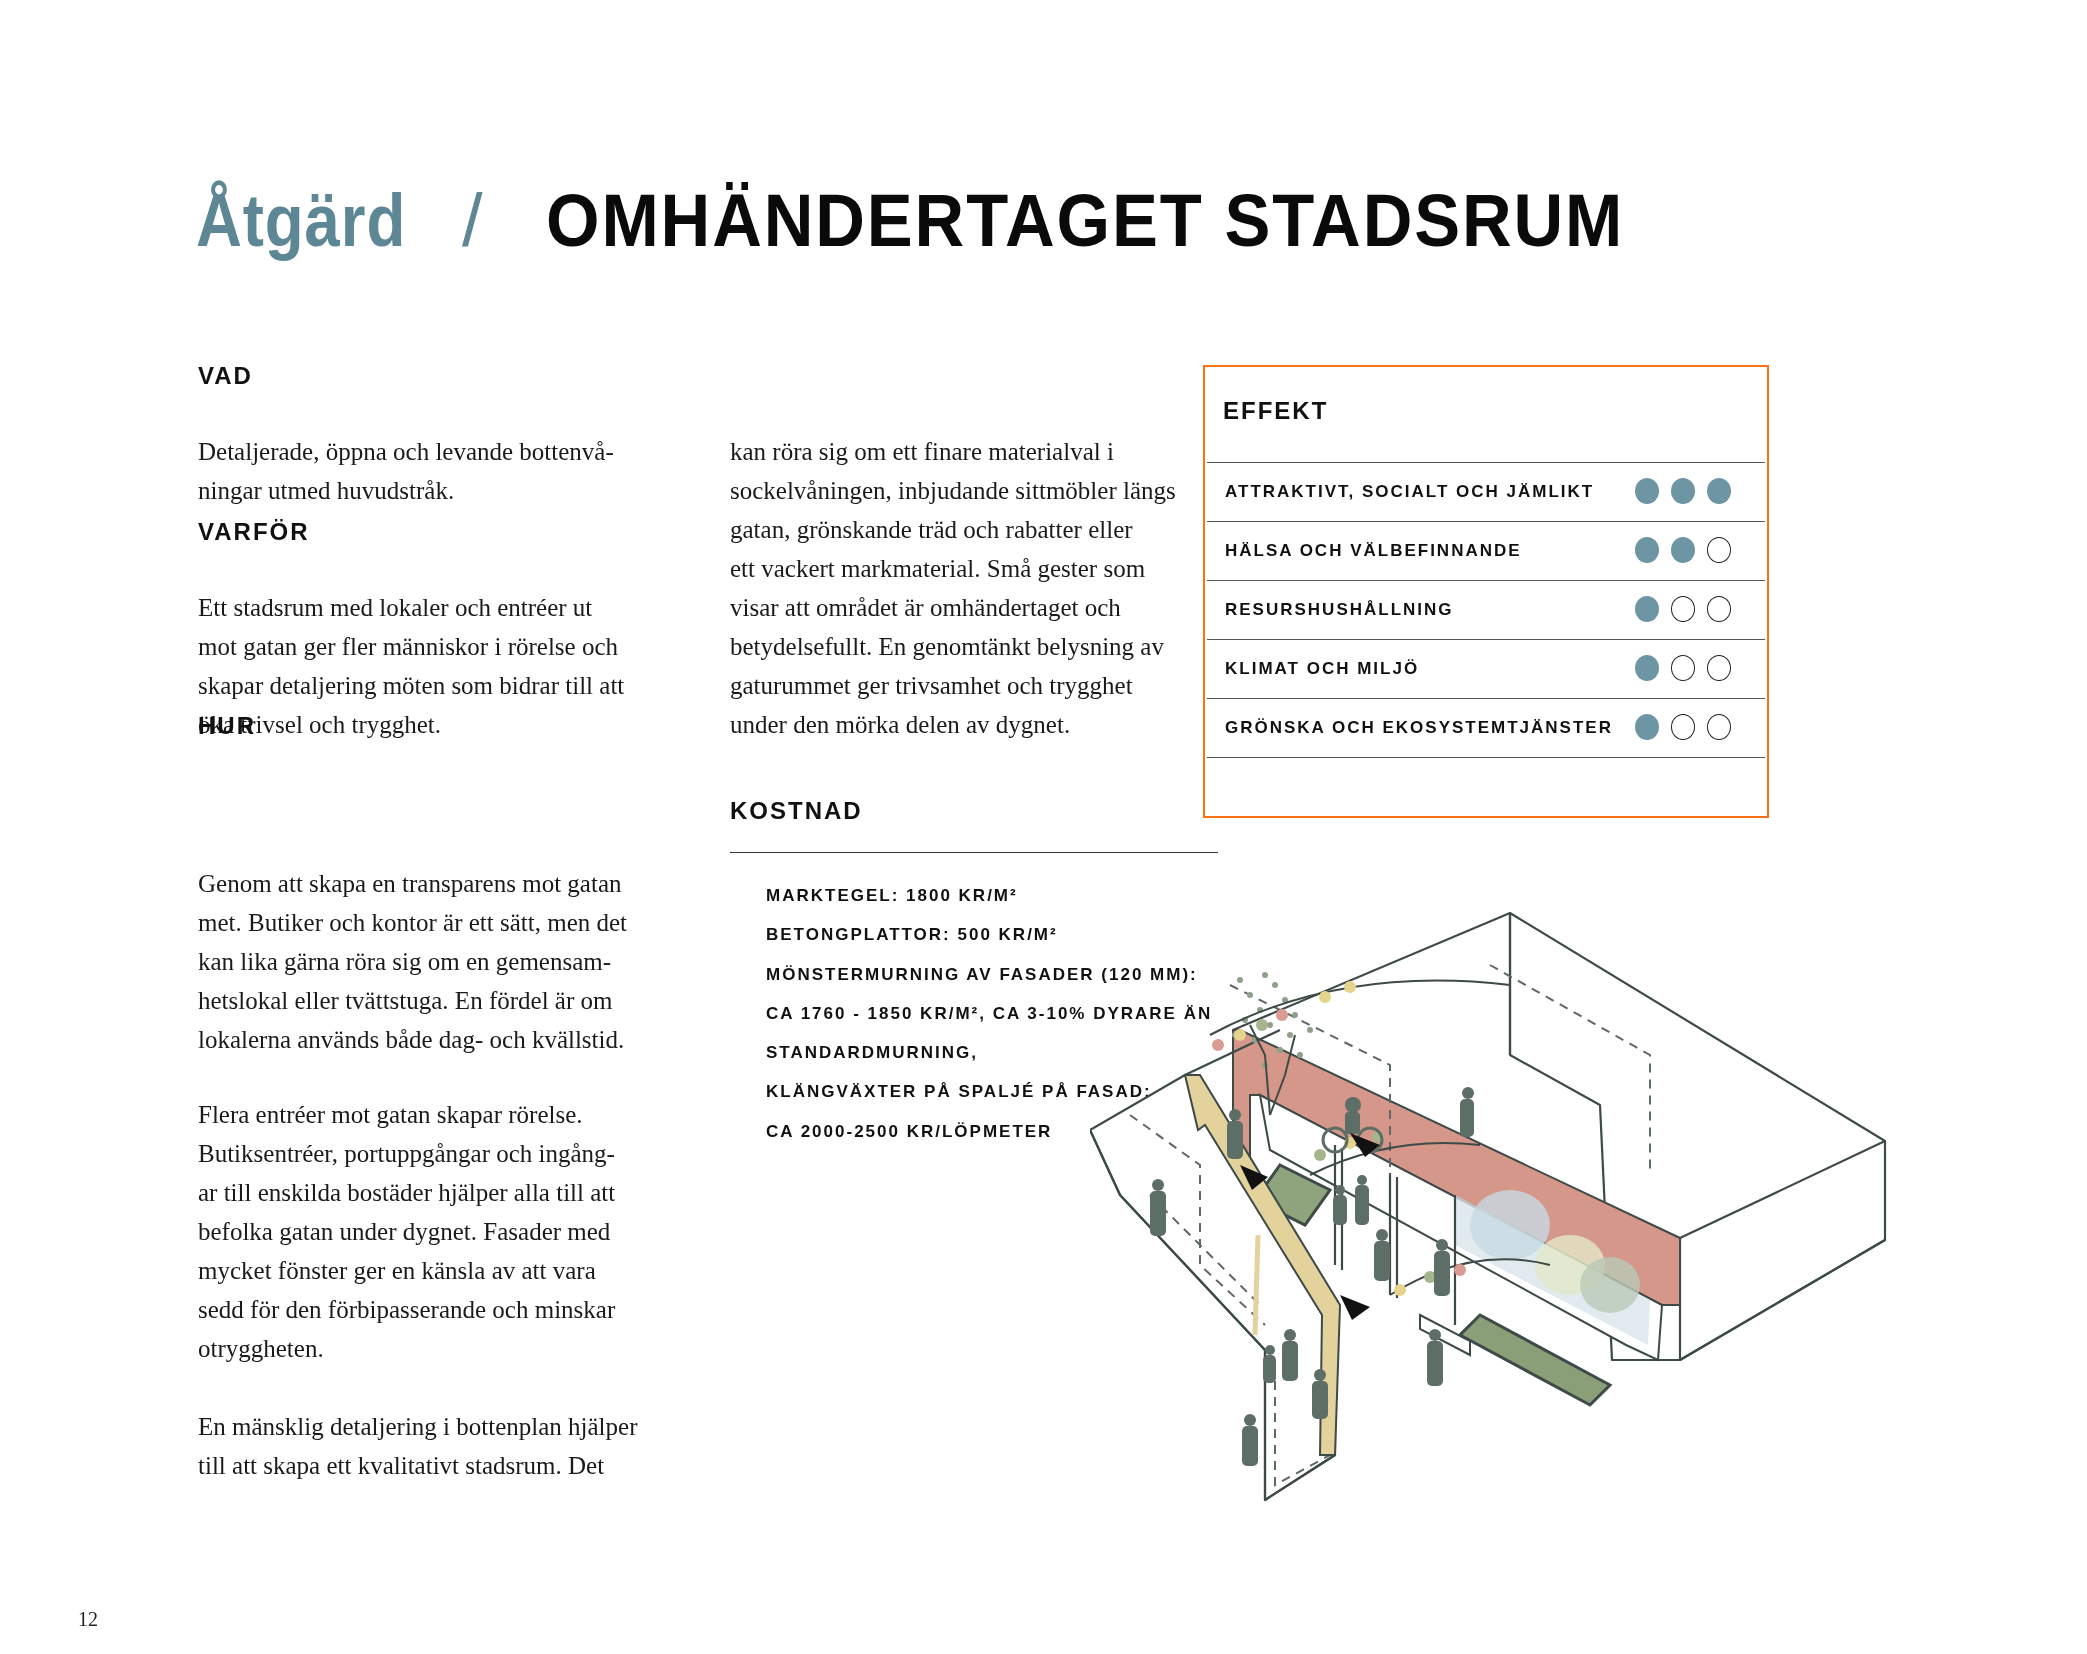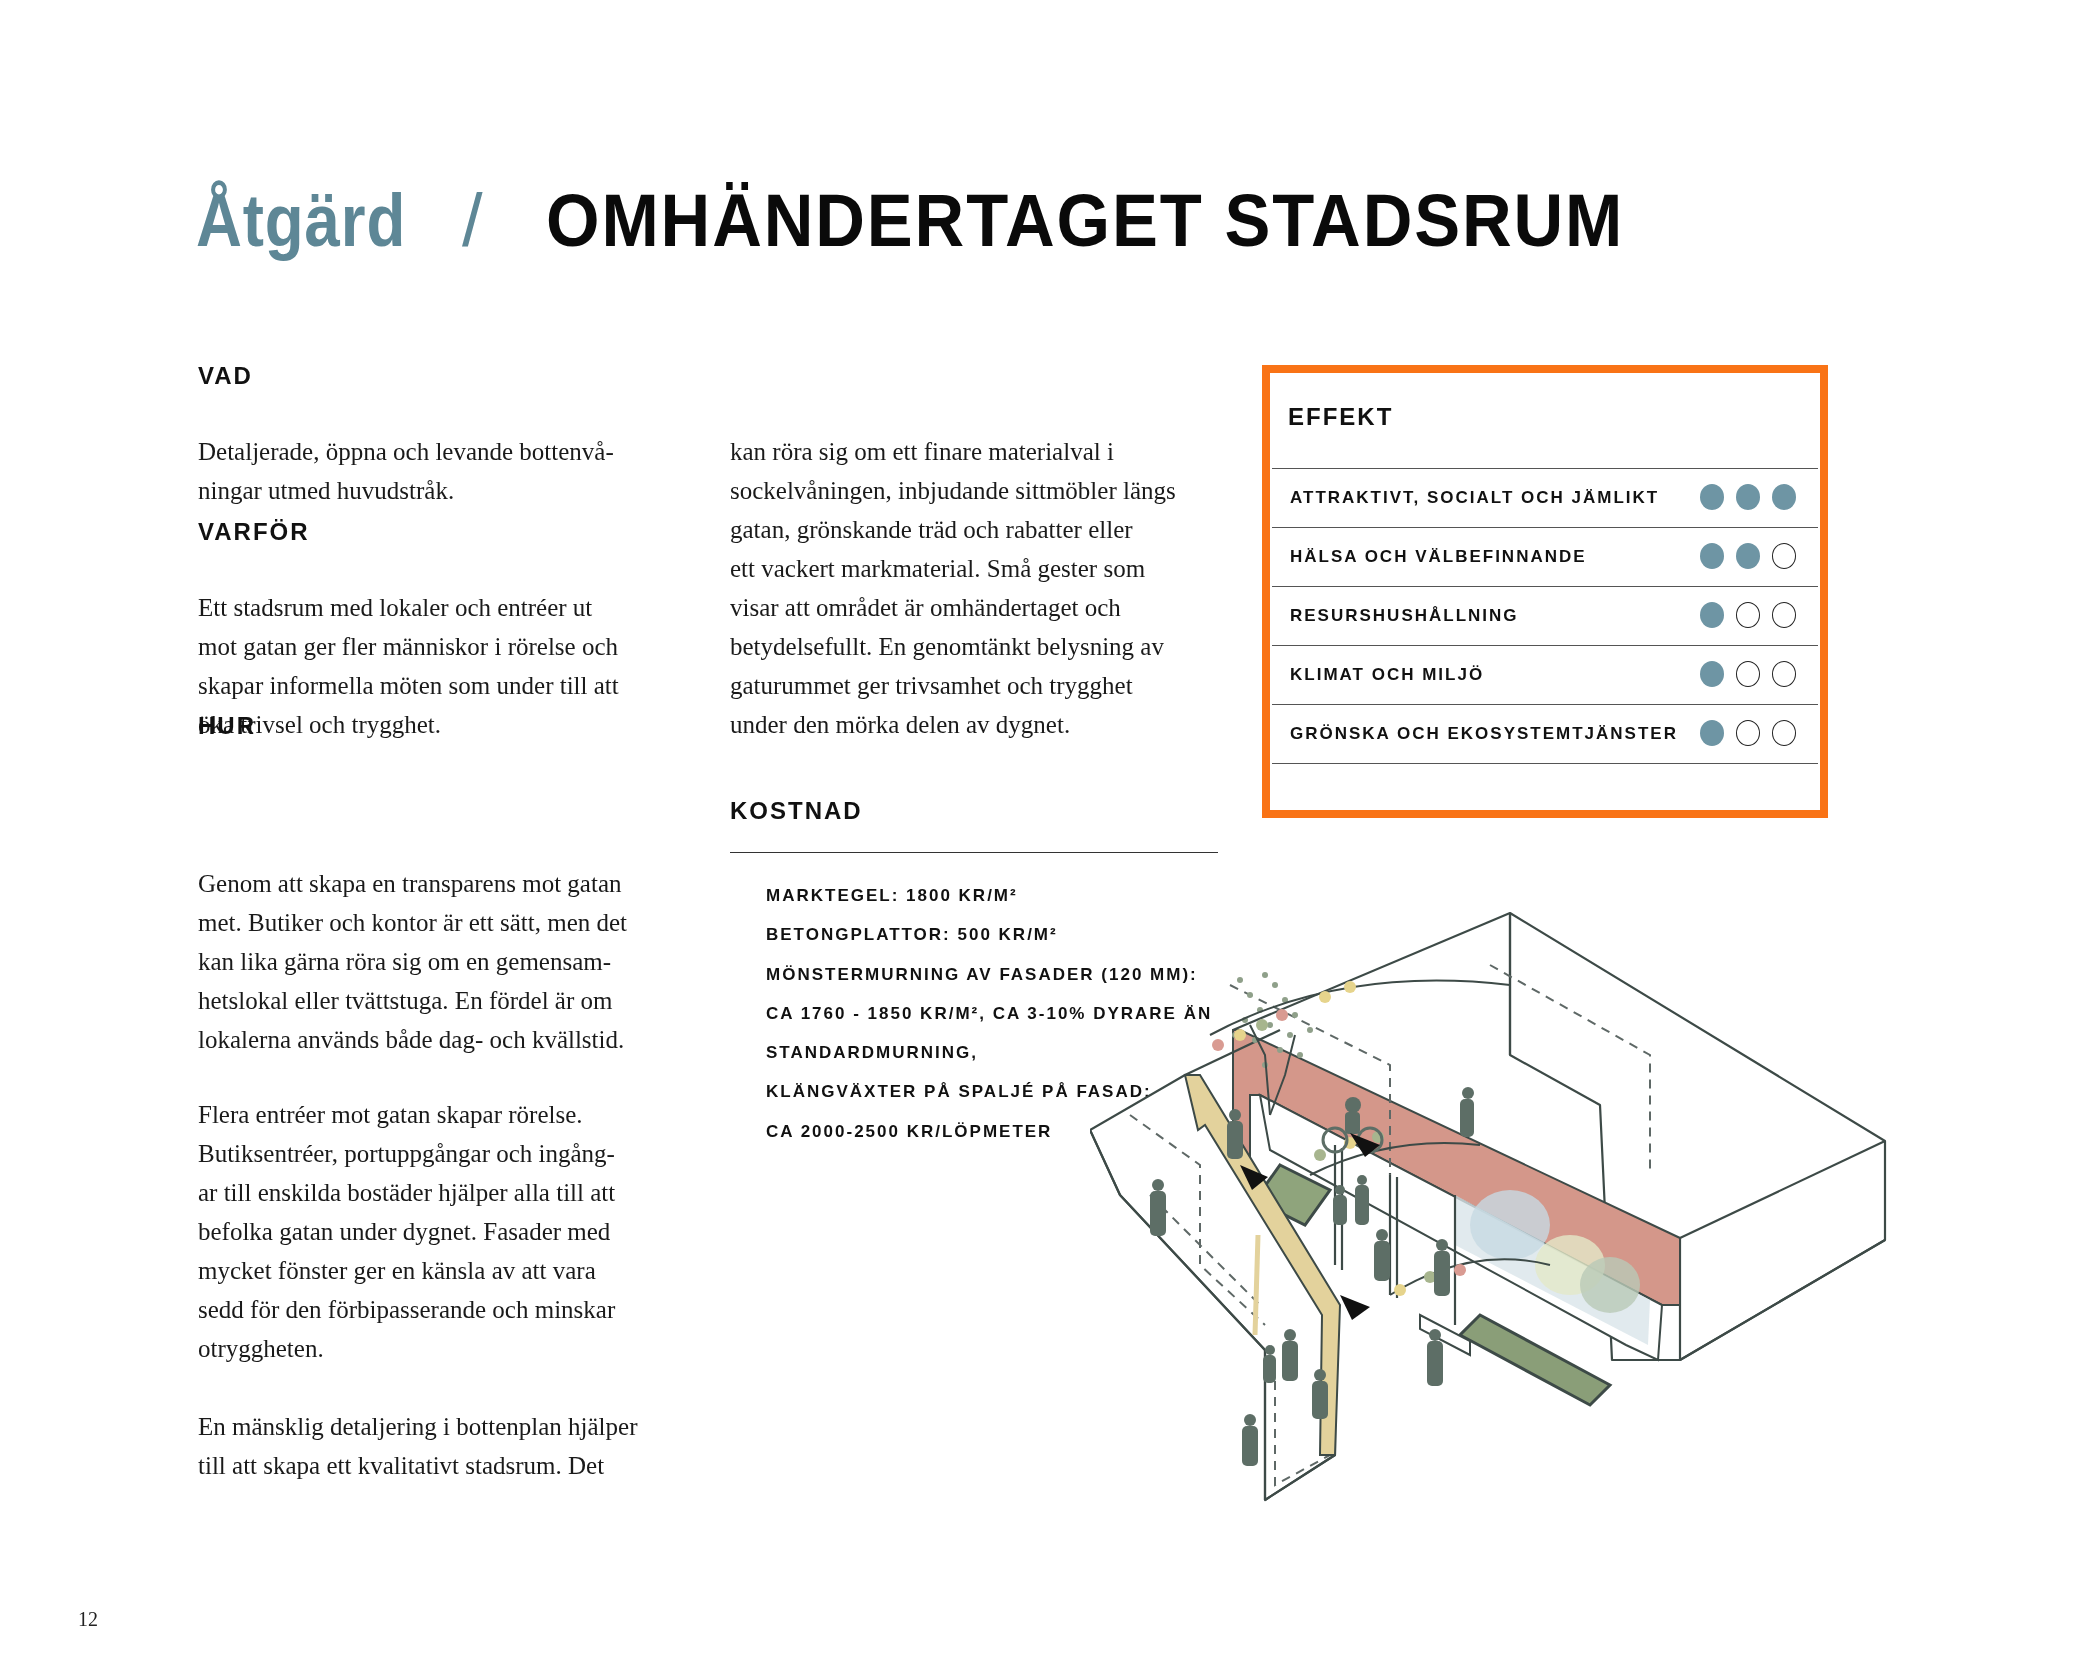--- a/index.html
+++ b/index.html
@@ -13,21 +13,21 @@
   .title .main { position: absolute; left: 350px; top: 0; font-size: 74px; color: #0a0a0a; font-weight: bold; letter-spacing: 2px; transform: scaleX(0.93); transform-origin: left center; display: inline-block; }
 
   
   .h { position: absolute; font-family: "Liberation Sans", sans-serif; font-weight: bold; font-size: 24px; letter-spacing: 2px; color: #111; }
 
   
   .body { position: absolute; font-family: "Liberation Serif", serif; font-size: 25px; line-height: 39px; color: #1a1a1a; margin-top: 36px; }
   .body .ln { display: block; white-space: nowrap; }
 
   
-  .effekt { position: absolute; left: 1262px; top: 365px; width: 566px; height: 453px; border: 8px solid #f97316; box-sizing: border-box; }
+  .effekt { position: absolute; left: 1203px; top: 365px; width: 566px; height: 453px; border: 2px solid #f97316; box-sizing: border-box; }
   .effekt .title-e { position: absolute; left: 18px; top: 30px; font-family: "Liberation Sans", sans-serif; font-weight: bold; font-size: 24px; letter-spacing: 2px; color: #111; }
   .effekt .rule { position: absolute; left: 2px; right: 2px; height: 0; border-top: 1.5px solid #555; }
   .effekt .row { position: absolute; left: 0; right: 0; height: 59px; }
   .effekt .row .label { position: absolute; left: 20px; top: 20px; font-family: "Liberation Sans", sans-serif; font-weight: bold; font-size: 17px; letter-spacing: 2px; color: #111; white-space: nowrap; }
   .effekt .dots { position: absolute; left: 430px; top: 16px; display: flex; gap: 12px; }
   .dot { width: 24px; height: 26px; border-radius: 50%; box-sizing: border-box; }
   .dot.on { background: #6e95a4; }
   .dot.off { background: #fff; border: 1.5px solid #222; }
 
   
@@ -53,21 +53,21 @@
   <div class="h" style="left:198px; top:362px;">VAD</div>
   <div class="body" style="left:198px; top:396px;">
     <span class="ln">Detaljerade, öppna och levande bottenvå-</span>
     <span class="ln">ningar utmed huvudstråk.</span>
   </div>
 
   <div class="h" style="left:198px; top:518px;">VARFÖR</div>
   <div class="body" style="left:198px; top:552px;">
     <span class="ln">Ett stadsrum med lokaler och entréer ut</span>
     <span class="ln">mot gatan ger fler människor i rörelse och</span>
-    <span class="ln">skapar informella möten som under till att</span>
+    <span class="ln">skapar detaljering möten som bidrar till att</span>
     <span class="ln">öka trivsel och trygghet.</span>
   </div>
 
   <div class="h" style="left:198px; top:712px;">HUR</div>
   <div class="body" style="left:198px; top:828px;">
     <span class="ln">Genom att skapa en transparens mot gatan</span>
     <span class="ln">met. Butiker och kontor är ett sätt, men det</span>
     <span class="ln">kan lika gärna röra sig om en gemensam-</span>
     <span class="ln">hetslokal eller tvättstuga. En fördel är om</span>
     <span class="ln">lokalerna används både dag- och kvällstid.</span>

